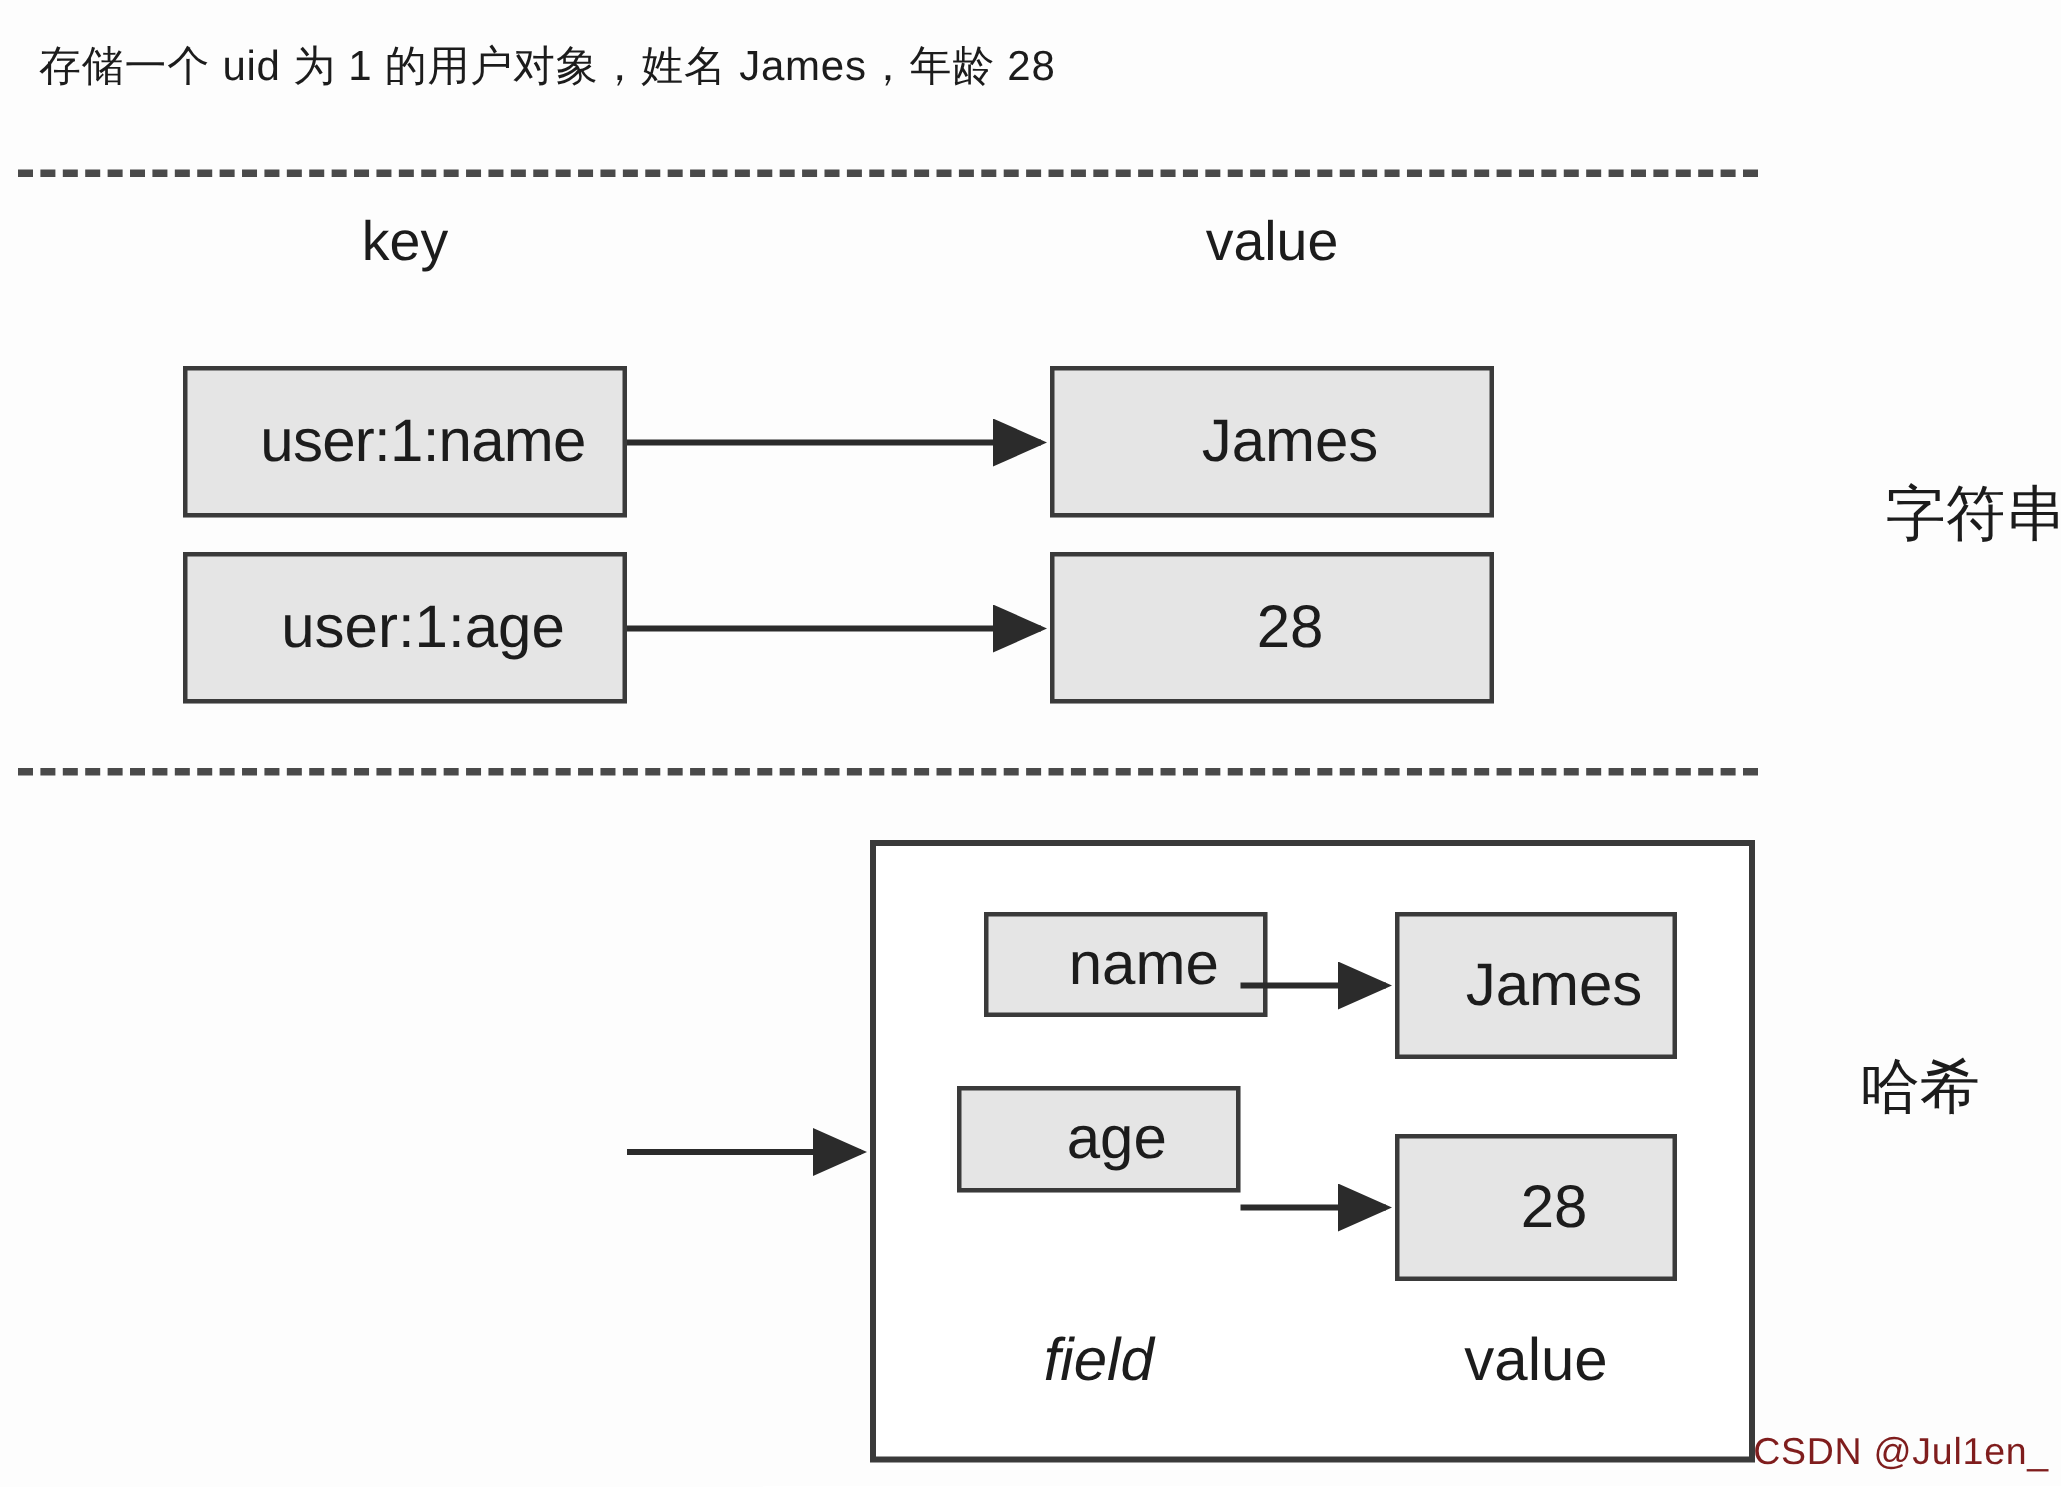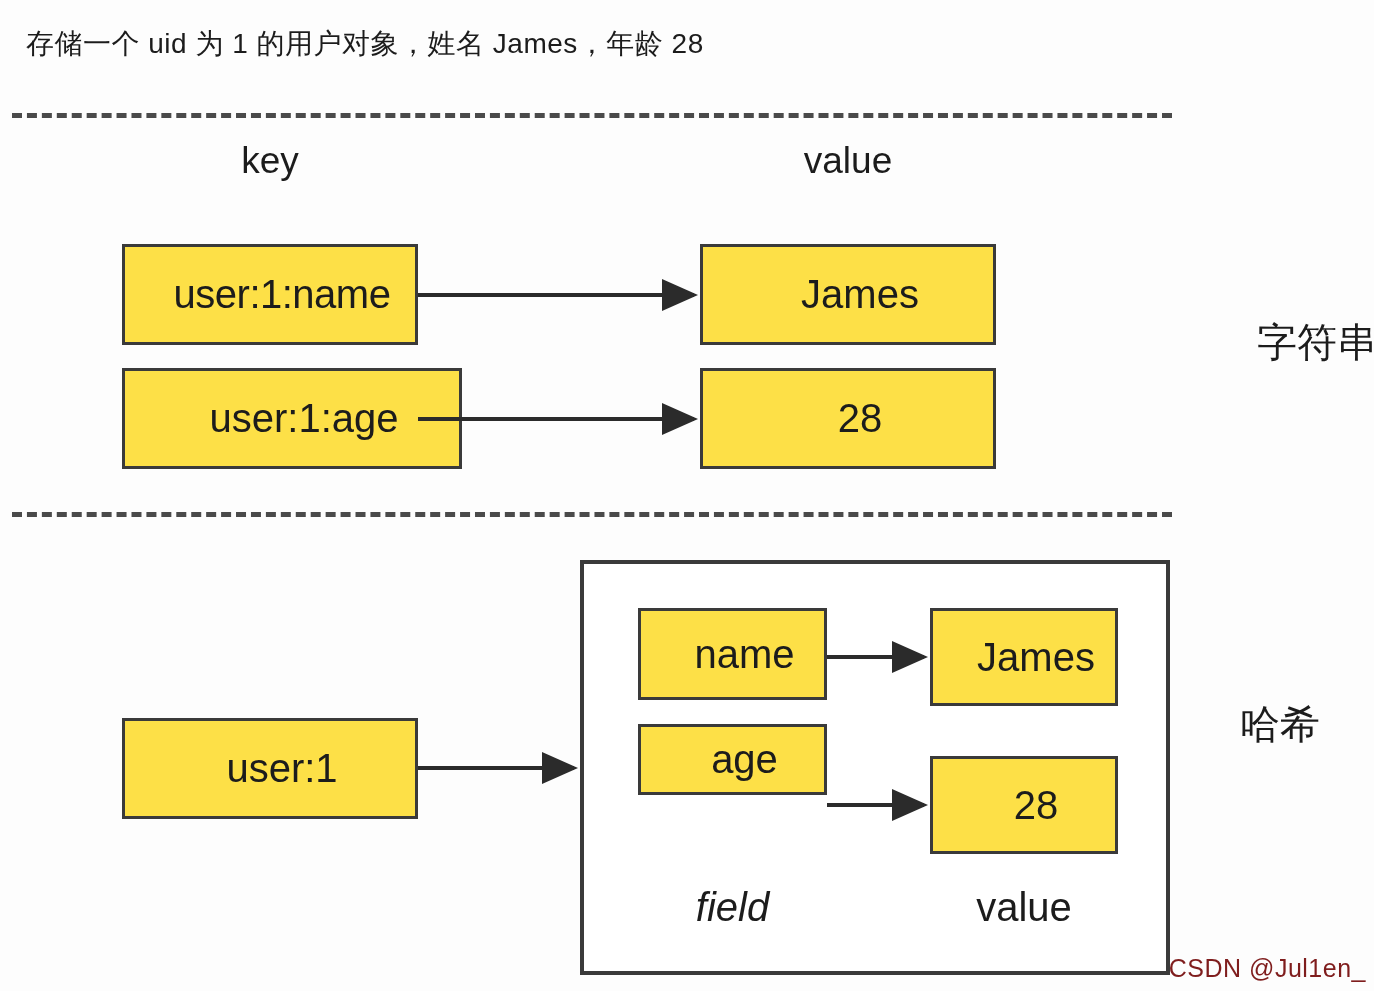--- a/index.html
+++ b/index.html
@@ -49,55 +49,55 @@
     white-space: nowrap;
   }
   #header-key   { left: 122px; top: 140px; width: 296px; }
   #header-value { left: 700px; top: 140px; width: 296px; }
 
   
   .box {
     position: absolute;
     box-sizing: border-box;
     border: 3px solid #3a3a3a;
-    background: #fde047;
+    background: #e5e5e5;
     display: flex;
     align-items: center;
     justify-content: center;
     font-size: 40px;
     color: #1c1c1c;
     white-space: nowrap;
     padding-left: 24px;
   }
   .box.tight { overflow: visible; }
 
   
   #box-key-name  { left: 122px; top: 244px; width: 296px; height: 101px; }
-  #box-key-age   { left: 122px; top: 368px; width: 340px; height: 101px; }
+  #box-key-age   { left: 122px; top: 368px; width: 296px; height: 101px; }
   #box-val-name  { left: 700px; top: 244px; width: 296px; height: 101px; }
   #box-val-age   { left: 700px; top: 368px; width: 296px; height: 101px; }
 
   
   #box-key-name .box-label { font-size: 40px; letter-spacing: -0.5px; }
 
   
   #box-hash-key { left: 122px; top: 718px; width: 296px; height: 101px; }
 
   #hash-container {
     position: absolute;
     box-sizing: border-box;
     left: 580px;
     top: 560px;
     width: 590px;
     height: 415px;
     border: 4px solid #3a3a3a;
     background: #ffffff;
   }
 
-  #box-field-name { left: 638px; top: 608px; width: 189px; height: 92px; }
+  #box-field-name { left: 656px; top: 608px; width: 189px; height: 70px; }
   #box-field-age  { left: 638px; top: 724px; width: 189px; height: 71px; }
   #box-hval-name  { left: 930px; top: 608px; width: 188px; height: 98px; }
   #box-hval-age   { left: 930px; top: 756px; width: 188px; height: 98px; }
 
   
   .sub-label {
     position: absolute;
     font-size: 40px;
     color: #1c1c1c;
     text-align: center;
@@ -161,23 +161,20 @@
   <div class="box" id="box-key-age">
     <span class="box-label">user:1:age</span>
   </div>
 
   <div class="box" id="box-val-age">
     <span class="box-label">28</span>
   </div>
 
   <div class="section-label" id="section-string">字符串</div>
 
-  <div class="box" id="box-hash-key">
-    <span class="box-label">user:1</span>
-  </div>
 
   <div id="hash-container"></div>
 
   <div class="box" id="box-field-name">
     <span class="box-label">name</span>
   </div>
 
   <div class="box" id="box-hval-name">
     <span class="box-label">James</span>
   </div>

